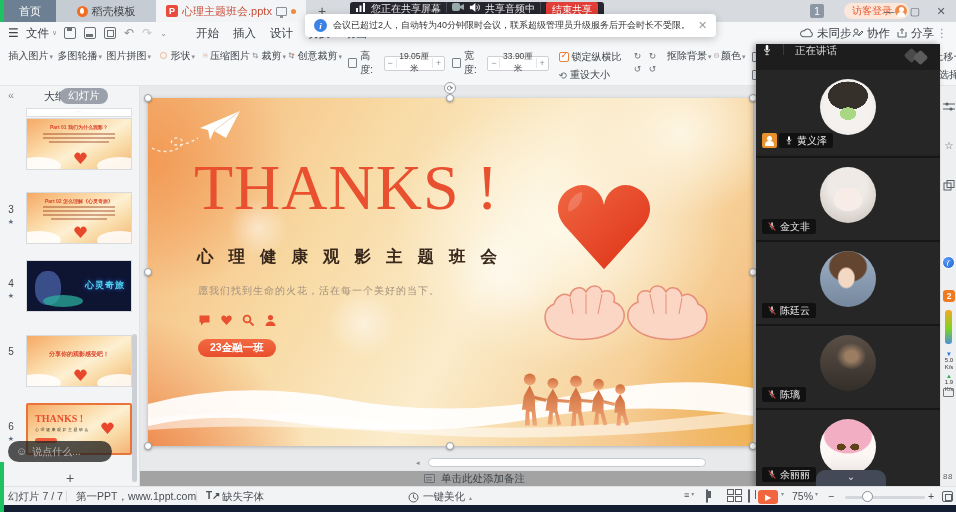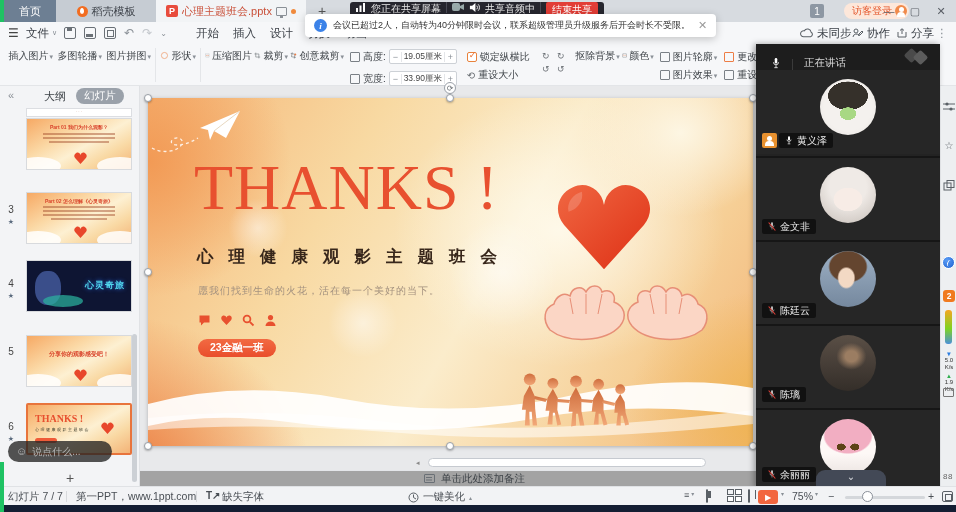--- a/index.html
+++ b/index.html
@@ -43,21 +43,21 @@
   .ntext{font-size:9px;color:#333}
   .nclose{color:#999;font-size:11px;margin-left:2px}
   .nclose::after{content:"✕"}
   
   .ribbon{position:absolute;left:0;top:44px;width:956px;height:42px;background:#f6f7f9;border-bottom:1px solid #e3e5e8;display:flex;align-items:flex-start;padding:3px 0 0 6px;gap:2px}
   .rlg{width:47px;display:flex;flex-direction:row;align-items:center;gap:2px;padding-top:1px}
   .rlg .lbl{font-size:10px;color:#3f4449;white-space:nowrap}
   .car::after{content:"▾";font-size:7px;color:#8a9097;margin-left:1px}
   .rsep{width:1px;height:34px;background:#e4e6e9;margin:1px 2px}
   .ri{width:17px;height:15px}
-  .sp-block{display:flex;flex-direction:column;gap:7px;margin:2px 2px 0 4px}
+  .sp-block{display:flex;gap:7px;margin:2px 2px 0 4px}
   .sp-row{display:flex;align-items:center;gap:3px;font-size:10px;color:#3f4449}
   .spin{width:68px;height:15px;border:1px solid #cdd1d6;background:#fff;border-radius:2px;display:flex;align-items:center;font-size:9px;color:#444}
   .spin .pm{width:12px;text-align:center;color:#8a9097;border-right:1px solid #e4e6e9}
   .spin .pm2{width:12px;text-align:center;color:#8a9097;border-left:1px solid #e4e6e9}
   .spin .val{flex:1;text-align:center;font-size:8.5px}
   .lock-block{display:flex;flex-direction:column;gap:4px;margin:3px 2px 0 6px}
   .lrow{display:flex;align-items:center;gap:3px;font-size:10px;color:#3f4449;white-space:nowrap}
   .cb{width:10px;height:10px;border:1px solid #e8823c;border-radius:2px;background:#fff;position:relative}
   .cb::after{content:"✓";position:absolute;left:1px;top:-3px;font-size:9px;color:#ed6c2c}
   .rot-grid{display:grid;grid-template-columns:12px 12px;grid-gap:3px;margin:4px 4px 0 6px;color:#6b7075;font-size:9px;text-align:center}
@@ -65,21 +65,21 @@
   .sm-row{display:flex;align-items:center;gap:7px}
   .sb{display:flex;align-items:center;gap:3px;font-size:10px;color:#3f4449;white-space:nowrap}
   .si{width:10px;height:10px;border:1.2px solid #7a8086;border-radius:1px}
   .si.or{border-color:#ed7d45}
   
   .tpanel{position:absolute;left:0;top:86px;width:140px;height:400px;background:#f3f4f6;border-right:1px solid #e0e2e5}
   .phead{position:absolute;left:0;top:2px;width:140px;height:18px}
   .back{position:absolute;left:8px;top:1px;color:#8a9097;font-size:11px}
   .back::after{content:"«"}
   .ptab1{position:absolute;left:44px;top:1px;font-size:11px;color:#3f4449}
-  .ptab2{position:absolute;left:76px;top:0;width:48px;height:16px;background:#9aa1aa;border-radius:8px;color:#fff;font-size:10.5px;display:flex;align-items:center;justify-content:center}
+  .ptab2{position:absolute;left:60px;top:0;width:48px;height:16px;background:#9aa1aa;border-radius:8px;color:#fff;font-size:10.5px;display:flex;align-items:center;justify-content:center}
   .sliver{position:absolute;left:26px;top:22px;width:106px;height:9px;background:#fff;border:1px solid #dcdee2;overflow:hidden;font-size:4px;color:#c98;text-align:center}
   .titem .num{position:absolute;width:18px;text-align:center;font-size:10px;color:#444}
   .titem .star{position:absolute;width:18px;text-align:center;font-size:7px;color:#5a6a7d}
   .star::after{content:"★"}
   .mini{position:absolute;left:26px;width:106px;height:52px;border:1px solid #d8dadd;overflow:hidden}
   .mini.sel{border:2px solid #e8743c;border-radius:2px}
   .warm{background:linear-gradient(150deg,#f6a964 0%,#fbd9a6 35%,#fdf0d2 55%,#f9d9a4 75%,#f3b377 100%)}
   .mtitle{position:absolute;top:5px;left:0;right:0;text-align:center;font-size:5px;color:#d9442c;font-weight:bold;white-space:nowrap;overflow:hidden}
   .mbar{height:1.5px;background:rgba(160,70,40,.45);margin:2.5px auto 0;width:72px}
   .mcloud{position:absolute;bottom:-6px;width:46px;height:18px;border-radius:50%;background:rgba(255,255,255,.85)}
@@ -120,21 +120,21 @@
   .rothd::after{content:"⟳"}
   .hscroll{position:absolute;left:276px;top:372px;width:344px;height:10px}
   .harrow{position:absolute;top:1px;font-size:7px;color:#888}
   .hthumb{position:absolute;left:12px;top:0;width:278px;height:9px;background:#fff;border:1px solid #c6cad0;border-radius:5px}
   .notesbar{position:absolute;left:0;top:384px;width:616px;height:16px;background:#a3a3a3;border-top:1px solid #e4e6e9}
   .nico{position:absolute;left:284px;top:3px;width:11px;height:9px;border:1.2px solid #6a7076;border-radius:1px}
   .nico::after{content:"";position:absolute;left:1px;top:1.5px;width:6px;height:1.2px;background:#6a7076;box-shadow:0 2.5px 0 #6a7076}
   .ntxt{position:absolute;left:301px;top:1px;font-size:10.5px;color:#3f4449}
   
   .meet{position:absolute;left:756px;top:44px;width:184px;height:444px;background:#232323;z-index:30;box-shadow:-2px 0 6px rgba(0,0,0,.35)}
-  .mhead{position:absolute;left:0;top:0;width:184px;height:26px;background:#1d1d1d;display:flex;align-items:flex-end;gap:11px;padding:0 15px}
+  .mhead{position:absolute;left:0;top:0;width:184px;height:26px;background:#1d1d1d;display:flex;align-items:flex-start;gap:11px;padding:0 6px}
   .mhtxt{color:#d8d8d8;font-size:10.5px}
   .mlogo{position:absolute;right:10px;top:6px;width:24px;height:14px}
   .mlogo i{position:absolute;width:11px;height:11px;background:#4a4a4a;border-radius:2px;transform:rotate(45deg)}
   .mlogo i:nth-child(2){left:9px;top:2px;background:#5c5c5c}
   .cell{position:absolute;left:0;width:184px;height:84px;background:#262626;border-top:2px solid #161616}
   .av{position:absolute;left:64px;top:9px;width:56px;height:56px;border-radius:50%}
   .av1{background:radial-gradient(9px 7px at 50% 62%,#a8d884 90%,rgba(0,0,0,0) 91%),radial-gradient(21px 15px at 50% 30%,#35302a 94%,rgba(0,0,0,0) 96%),radial-gradient(circle,#f4f1ee 60%,#e6e2de 100%)}
   .av2{background:radial-gradient(16px 13px at 50% 58%,#f7ece6 88%,rgba(0,0,0,0) 92%),radial-gradient(circle at 50% 35%,#efeae6 40%,#c9c1bb 95%)}
   .av3{background:radial-gradient(13px 16px at 47% 48%,#f3d9c4 58%,rgba(0,0,0,0) 70%),radial-gradient(23px 19px at 50% 28%,#64452f 78%,rgba(0,0,0,0) 86%),linear-gradient(180deg,#9db0c4,#75889e)}
   .av4{background:radial-gradient(20px 18px at 56% 38%,#9b7d62 30%,rgba(0,0,0,0) 75%),linear-gradient(180deg,#5a4f46,#342e29)}

